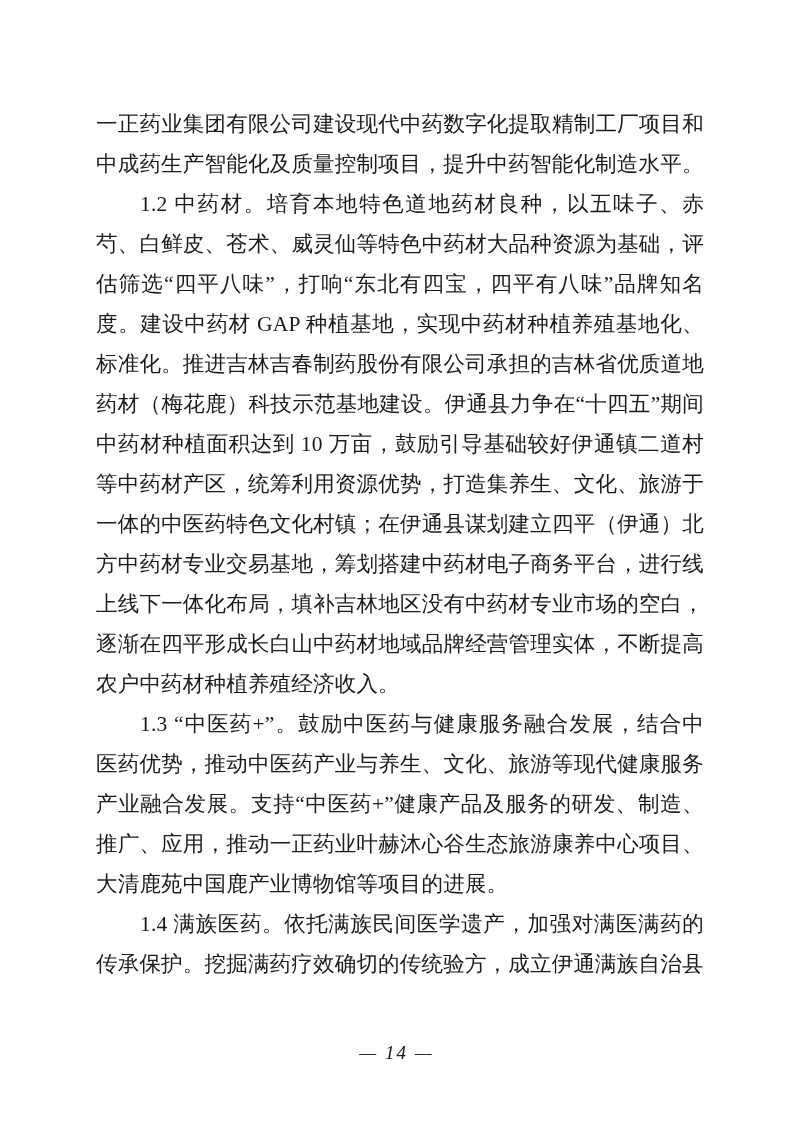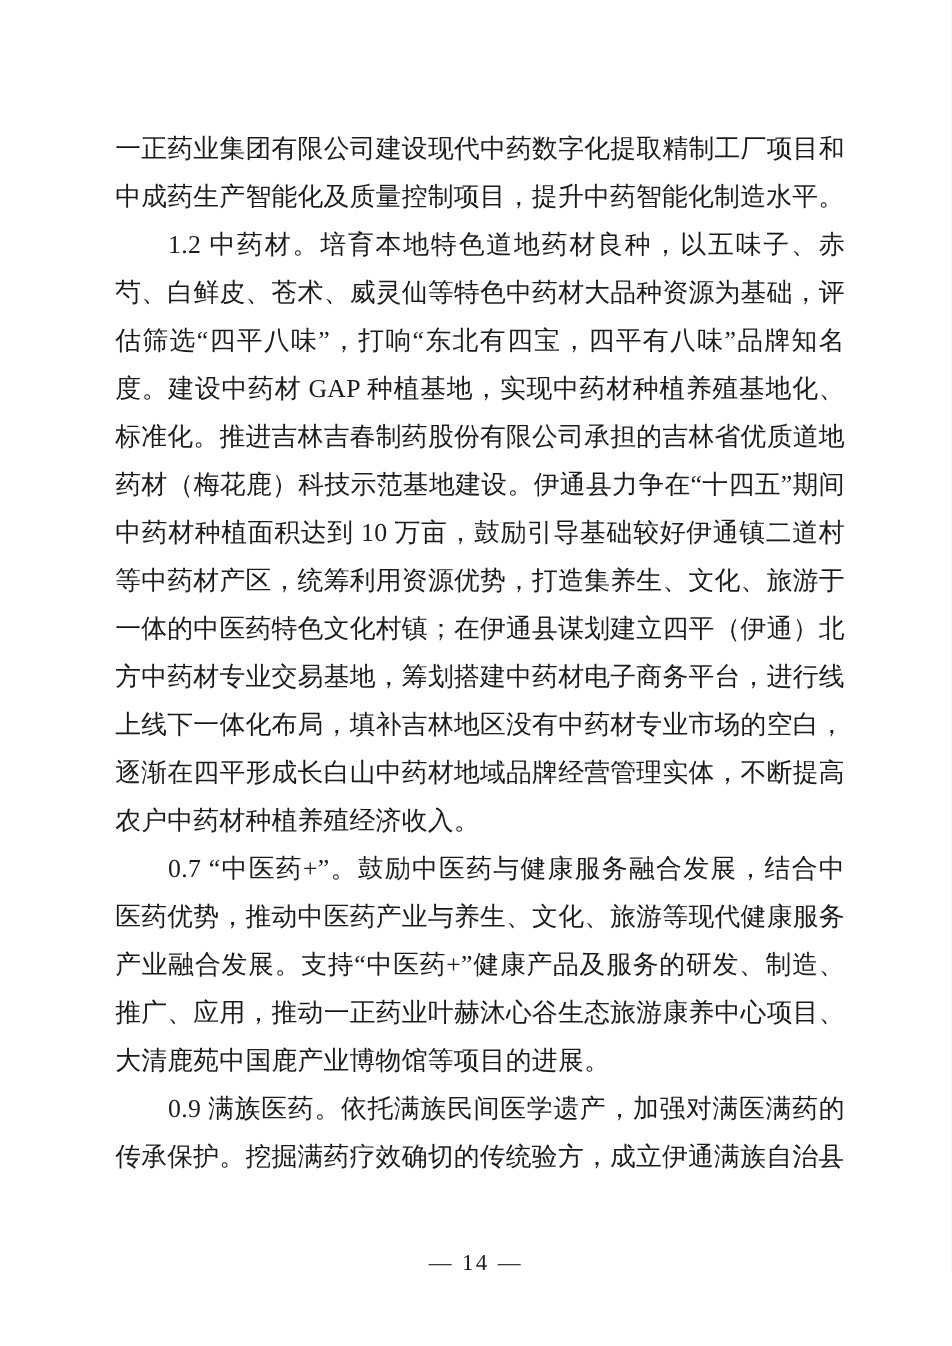--- a/index.html
+++ b/index.html
@@ -42,26 +42,27 @@
   .footer {
     position: absolute;
     left: 0;
     right: 0;
     bottom: 58px;
     text-align: center;
     font-family: "Liberation Serif", "DejaVu Serif", serif;
     font-size: 19px;
     color: #1b1b1b;
     letter-spacing: 2px;
+    font-style: italic;
   }
 </style>
 </head>
 <body>
 
 <div class="page">
   <div class="content">
     <p class="para">一正药业集团有限公司建设现代中药数字化提取精制工厂项目和中成药生产智能化及质量控制项目，提升中药智能化制造水平。</p>
     <p class="para indent">1.2 中药材。培育本地特色道地药材良种，以五味子、赤芍、白鲜皮、苍术、威灵仙等特色中药材大品种资源为基础，评估筛选“四平八味”，打响“东北有四宝，四平有八味”品牌知名度。建设中药材 GAP 种植基地，实现中药材种植养殖基地化、标准化。推进吉林吉春制药股份有限公司承担的吉林省优质道地药材（梅花鹿）科技示范基地建设。伊通县力争在“十四五”期间中药材种植面积达到 10 万亩，鼓励引导基础较好伊通镇二道村等中药材产区，统筹利用资源优势，打造集养生、文化、旅游于一体的中医药特色文化村镇；在伊通县谋划建立四平（伊通）北方中药材专业交易基地，筹划搭建中药材电子商务平台，进行线上线下一体化布局，填补吉林地区没有中药材专业市场的空白，逐渐在四平形成长白山中药材地域品牌经营管理实体，不断提高农户中药材种植养殖经济收入。</p>
-    <p class="para indent">0.7 “中医药+”。鼓励中医药与健康服务融合发展，结合中医药优势，推动中医药产业与养生、文化、旅游等现代健康服务产业融合发展。支持“中医药+”健康产品及服务的研发、制造、推广、应用，推动一正药业叶赫沐心谷生态旅游康养中心项目、大清鹿苑中国鹿产业博物馆等项目的进展。</p>
-    <p class="para indent">0.9 满族医药。依托满族民间医学遗产，加强对满医满药的传承保护。挖掘满药疗效确切的传统验方，成立伊通满族自治县</p>
+    <p class="para indent">1.3 “中医药+”。鼓励中医药与健康服务融合发展，结合中医药优势，推动中医药产业与养生、文化、旅游等现代健康服务产业融合发展。支持“中医药+”健康产品及服务的研发、制造、推广、应用，推动一正药业叶赫沐心谷生态旅游康养中心项目、大清鹿苑中国鹿产业博物馆等项目的进展。</p>
+    <p class="para indent">1.4 满族医药。依托满族民间医学遗产，加强对满医满药的传承保护。挖掘满药疗效确切的传统验方，成立伊通满族自治县</p>
   </div>
   <div class="footer">— 14 —</div>
 </div>
 
 </body></html>

